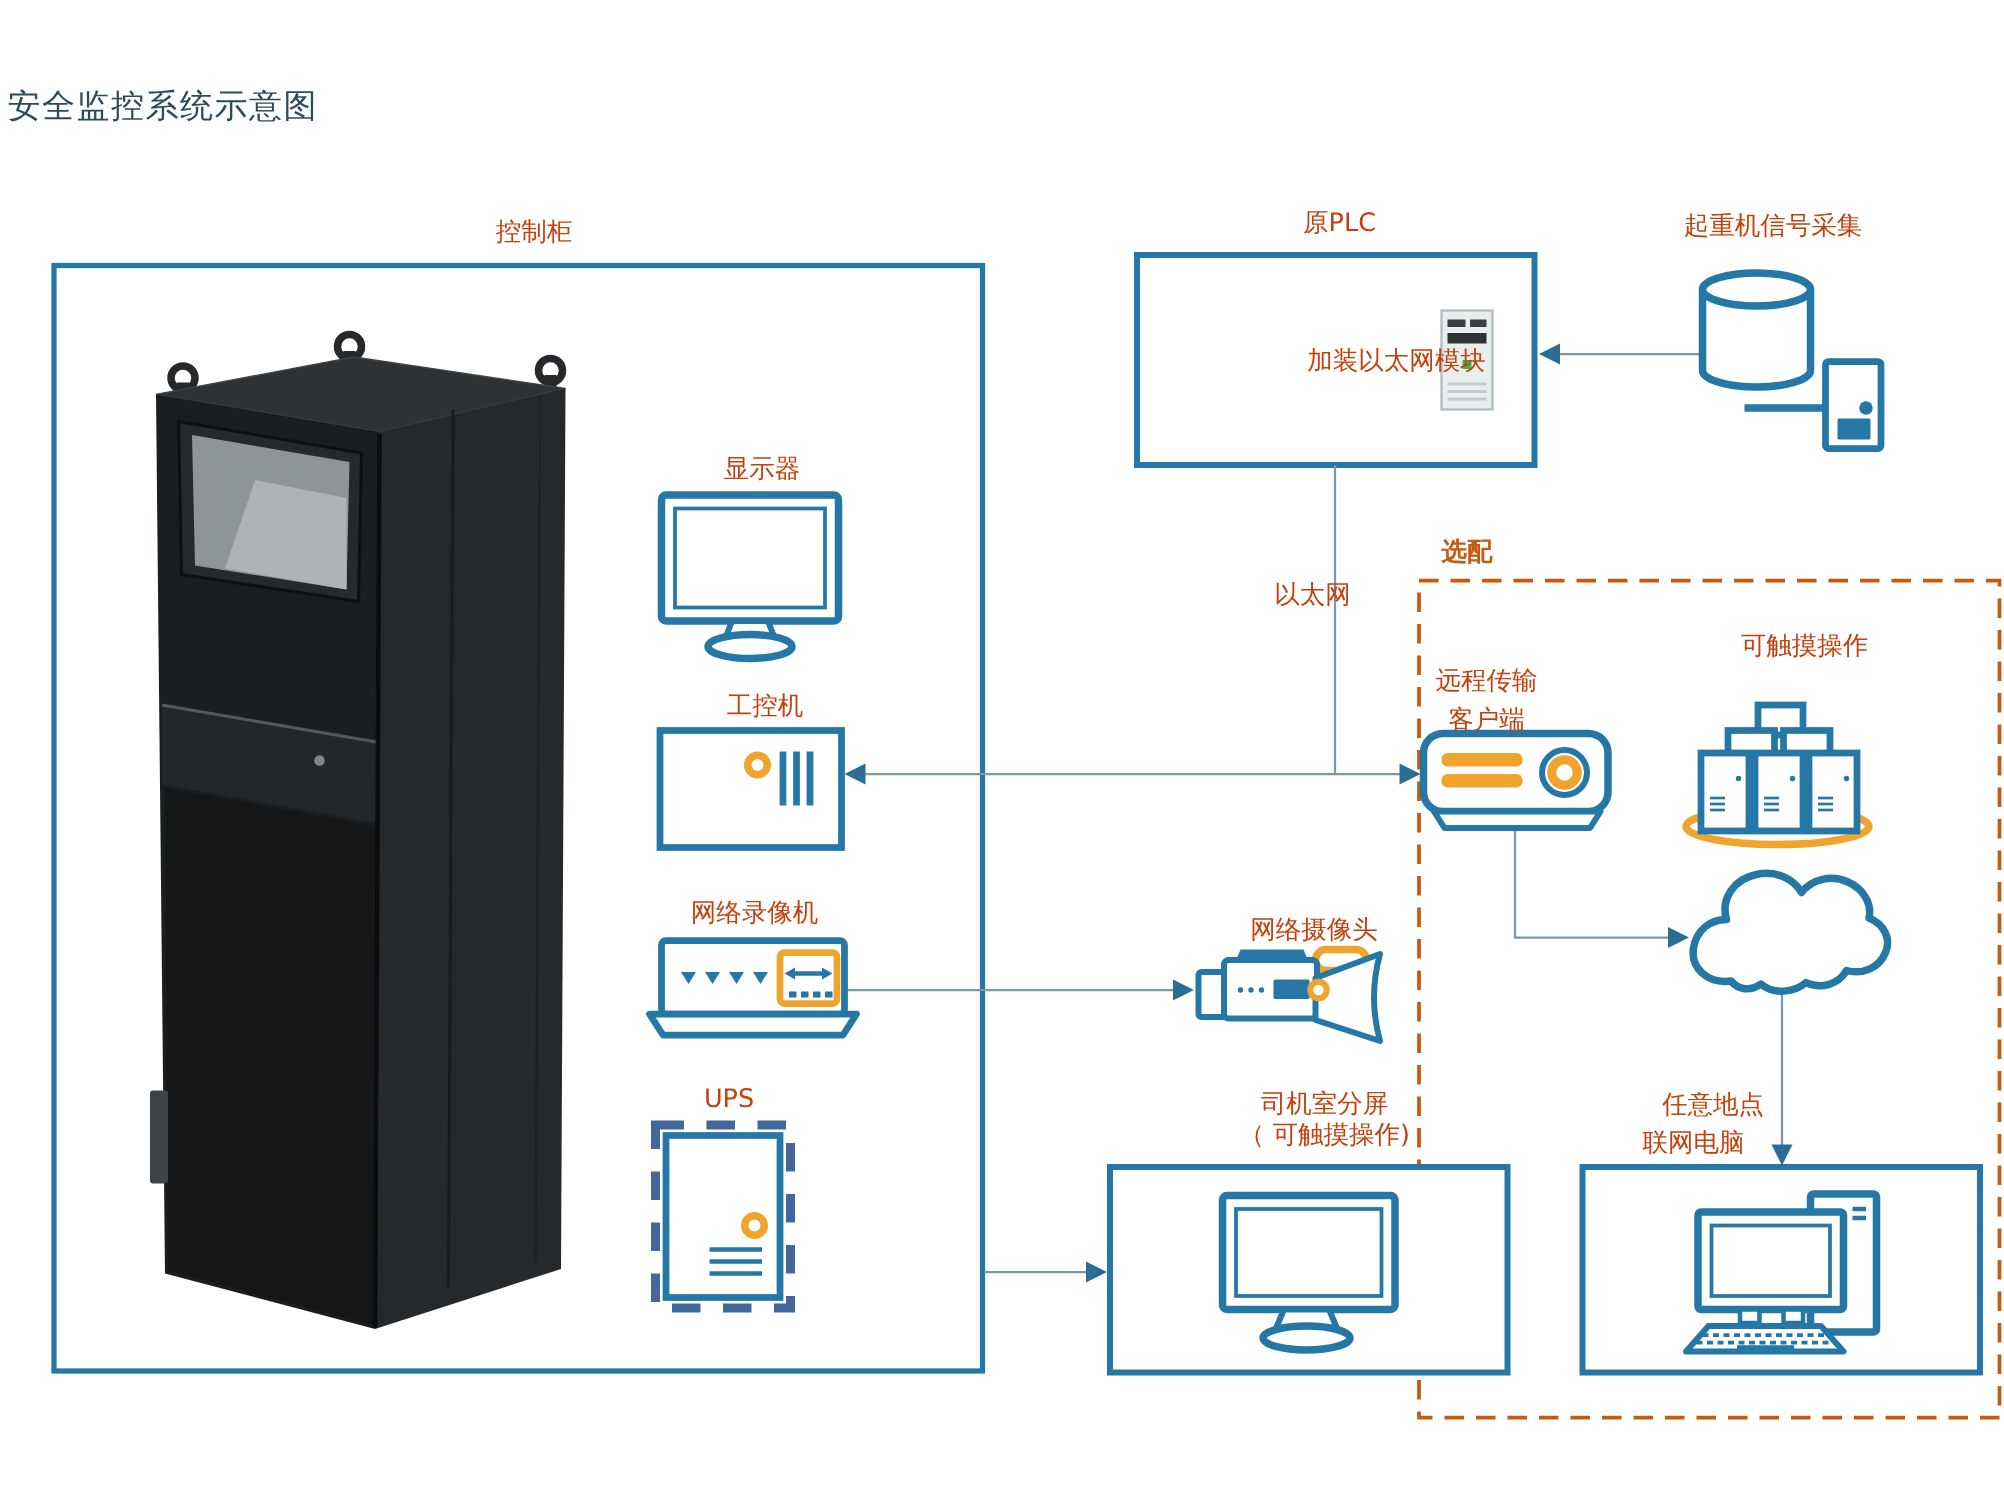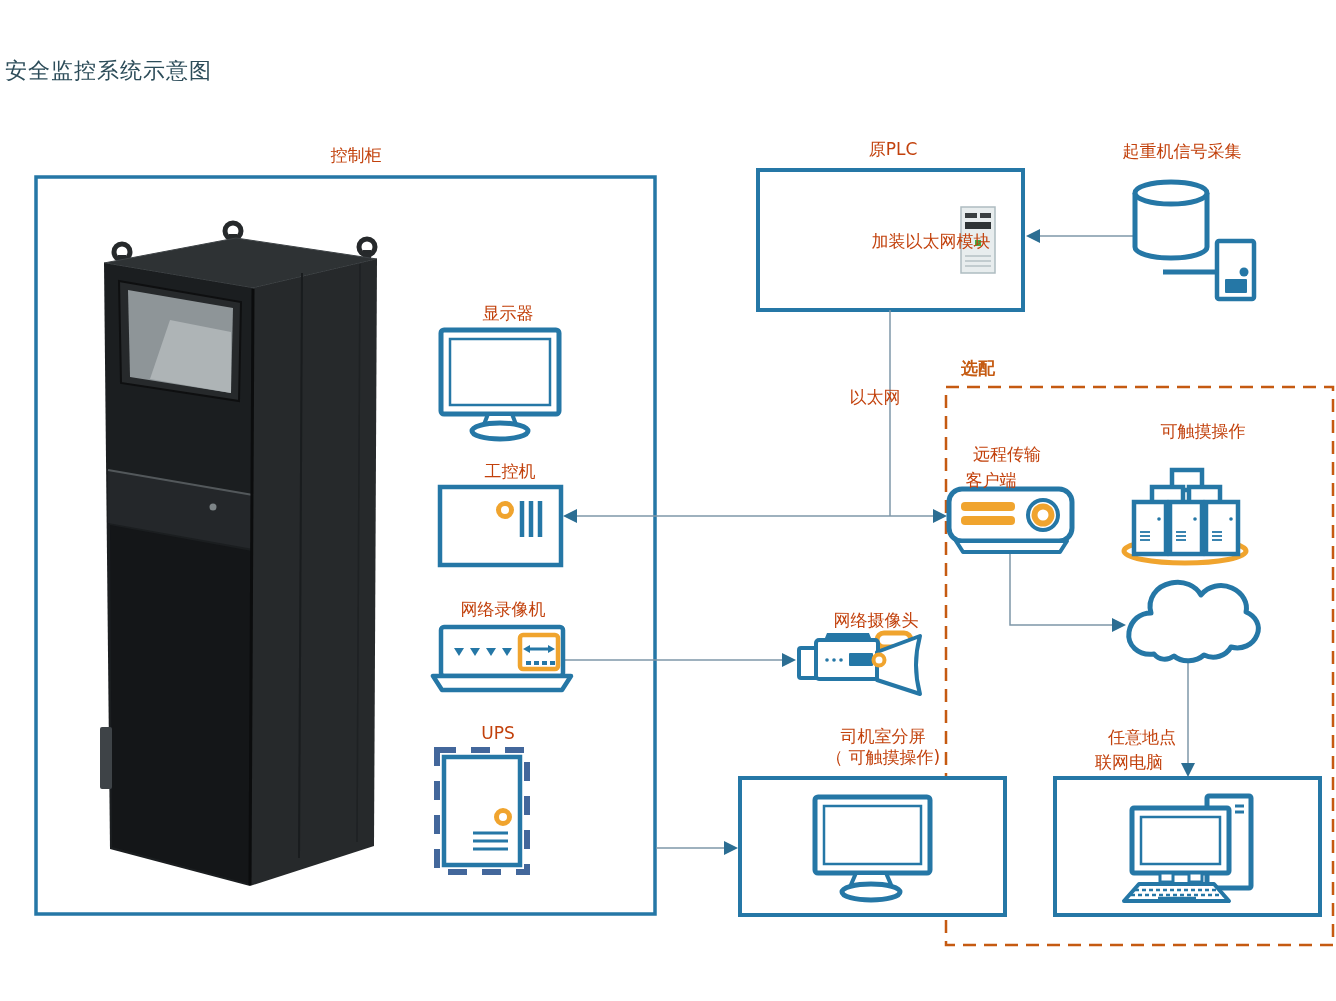--- a/index.html
+++ b/index.html
@@ -223,29 +223,29 @@
       <line x1="1158" y1="898" x2="1196" y2="898" stroke="#2577A6" stroke-width="2.5"></line>
     </g>
   </svg>
 
   <div class="title">安全监控系统示意图</div>
 
   <div class="lbl c" style="left:356px;top:145px;">控制柜</div>
   <div class="lbl c" style="left:508px;top:285px;margin-top:18px;">显示器</div>
   <div class="lbl c" style="left:510px;top:461px;">工控机</div>
   <div class="lbl c" style="left:503px;top:599px;">网络录像机</div>
-  <div class="lbl c" style="left:486px;top:723px;margin-left:12px;">UPS</div>
+  <div class="lbl c" style="left:486px;top:723px;">UPS</div>
 
   <div class="lbl c" style="left:893px;top:139px;">原PLC</div>
   <div class="lbl c" style="left:931px;top:231px;">加装以太网模块</div>
   <div class="lbl c" style="left:1182px;top:141px;">起重机信号采集</div>
   <div class="lbl c" style="left:875px;top:349px;margin-top:38px;">以太网</div>
 
   <div class="lbl orange" style="left:961px;top:358px;">选配</div>
-  <div class="lbl c" style="left:991px;top:444px;margin-left:16px;">远程传输</div>
+  <div class="lbl c" style="left:991px;top:444px;">远程传输</div>
   <div class="lbl c" style="left:991px;top:470px;">客户端</div>
   <div class="lbl c" style="left:1203px;top:421px;">可触摸操作</div>
   <div class="lbl c" style="left:876px;top:610px;">网络摄像头</div>
 
   <div class="lbl c" style="left:883px;top:726px;">司机室分屏</div>
   <div class="lbl c" style="left:883px;top:747px;">（ 可触摸操作)</div>
   <div class="lbl c" style="left:1130px;top:727px;margin-left:12px;">任意地点</div>
   <div class="lbl c" style="left:1129px;top:752px;text-align:center;">联网电脑</div>
 
 </div>

